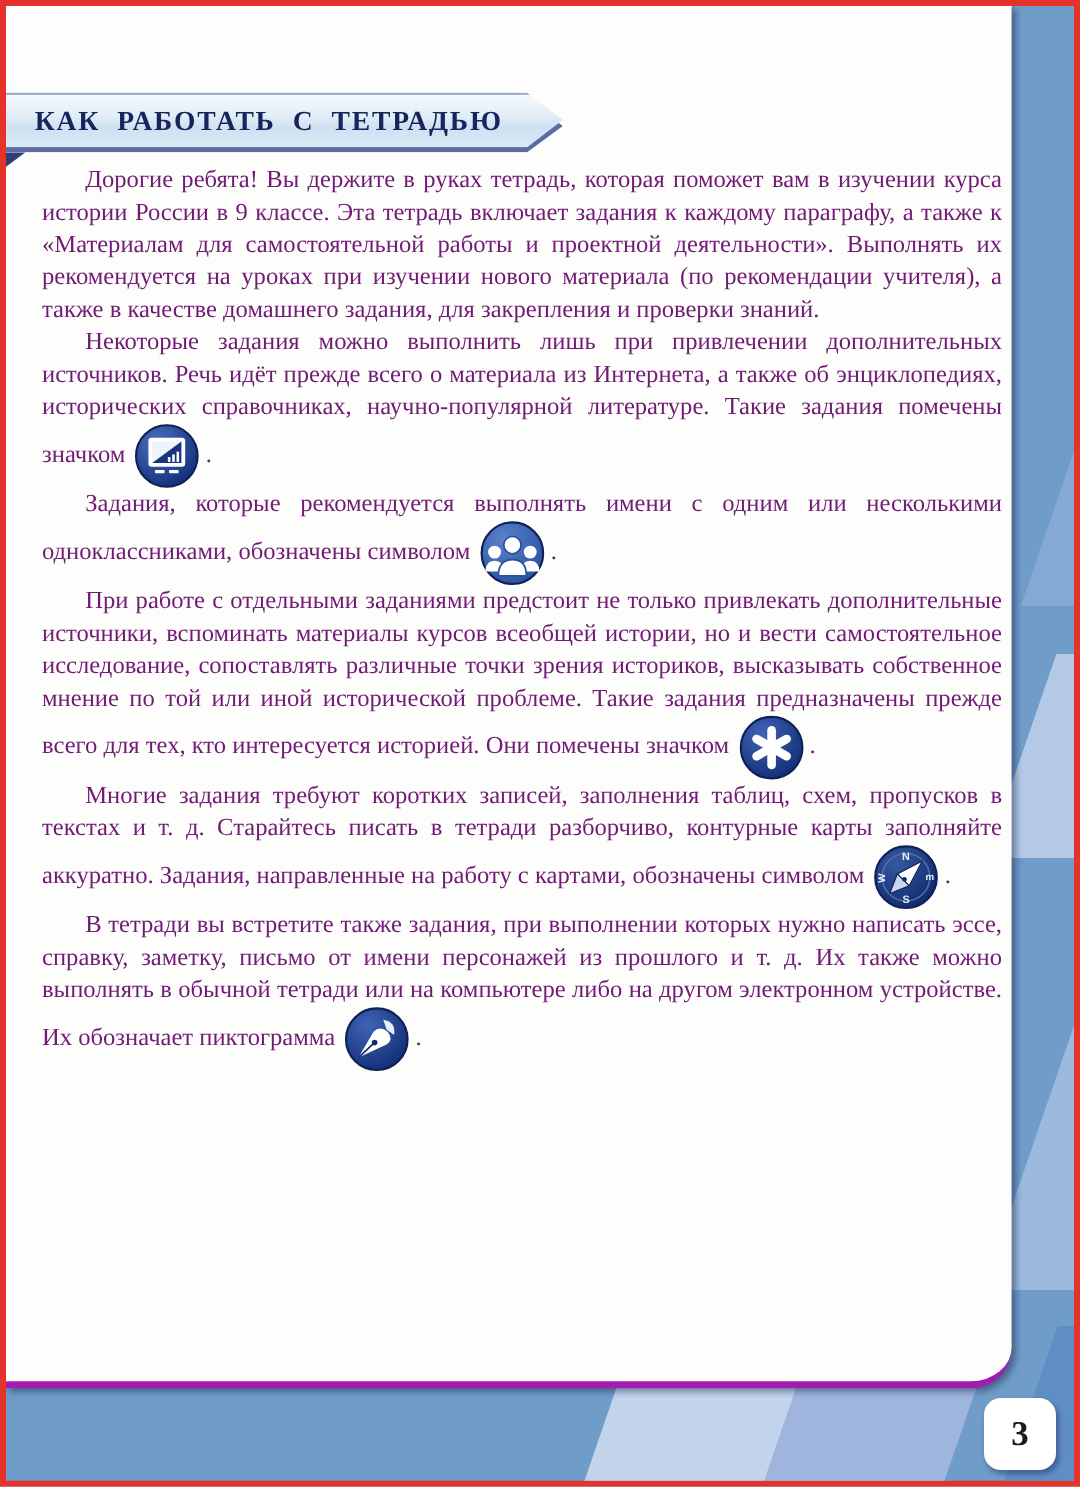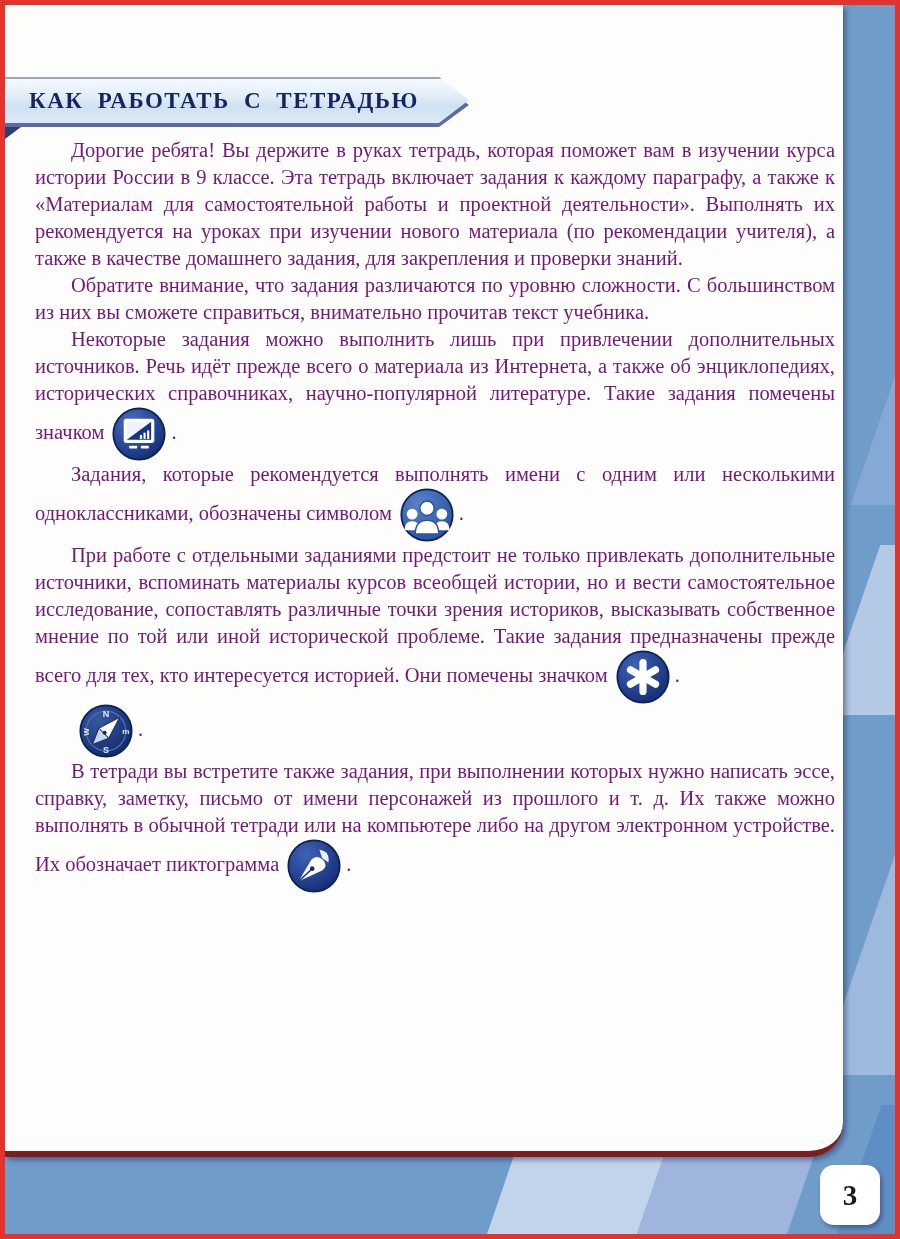--- a/index.html
+++ b/index.html
@@ -13,21 +13,21 @@
   .st-a { left:492px; top:1100px; width:150px; height:200px; background:#c2d3ec; }
   .st-b { left:642px; top:1100px; width:150px; height:200px; background:#9fb5de; }
   .st-c { left:842px; top:1100px; width:120px; height:200px; background:#5f8ec5; }
   .st-d { left:846px; top:540px;  width:120px; height:170px; background:#b3c9e6; }
   .st-e { left:852px; top:850px;  width:120px; height:220px; background:#9db9dd; }
   .st-f { left:880px; top:300px;  width:80px;  height:200px; background:#84a9d4; }
   
   .sheet {
     position:absolute; left:0; top:0; width:838px; height:1146px;
     background:#fdfdfb; border-radius:0 0 34px 0;
-    border-bottom:6px solid #7f1d1d;
+    border-bottom:6px solid #a21caf;
     box-shadow:3px 3px 5px rgba(25,30,70,.45);
   }
   
   .banner-wrap { position:absolute; left:0; top:72px; width:470px; height:50px; }
   .banner-shadow {
     position:absolute; left:0; top:6px; width:464px; height:44px; background:#5d6ba4;
     clip-path:polygon(0 0, calc(100% - 30px) 0, 100% 50%, calc(100% - 30px) 100%, 0 100%);
   }
   .banner {
     position:absolute; left:0; top:0; width:464px; height:44px;
@@ -84,21 +84,20 @@
       <div class="banner">
         <span class="banner-title">КАК РАБОТАТЬ С ТЕТРАДЬЮ</span>
       </div>
       <div class="banner-fold"></div>
     </div>
 
     <div class="content">
 
       <p class="para"><span>Дорогие ребята! Вы держите в руках тетрадь, которая поможет вам в изучении курса истории России в 9 классе. Эта тетрадь включает задания к каждому параграфу, а также к «Материалам для самостоятельной работы и проектной деятельности». Выполнять их рекомендуется на уроках при изучении нового материала (по рекомендации учителя), а также в качестве домашнего задания, для закрепления и проверки знаний.</span></p>
 
-      <p class="para"><span>Обратите внимание, что задания различаются по уровню сложности. С большинством из них вы сможете справиться, внимательно прочитав текст учебника.</span></p>
 
       <p class="para"><span>Некоторые задания можно выполнить лишь при привлечении дополнительных источников. Речь идёт прежде всего о материала из Интернета, а также об энциклопедиях, исторических справочниках, научно-популярной литературе. Такие задания помечены значком</span><span class="inline-icon"><svg viewBox="0 0 60 60">
         <defs>
                 <radialGradient id="gm" cx="35%" cy="28%" r="80%">
                   <stop offset="0%" stop-color="#4a6fc0"></stop>
                   <stop offset="100%" stop-color="#122c74"></stop>
                 </radialGradient>
               </defs>
         <circle cx="30" cy="30" r="28.5" fill="url(#gm)" stroke="#0d2158" stroke-width="2"></circle>
         <rect x="13" y="13" width="34" height="27" rx="3" fill="#ffffff"></rect>
@@ -138,21 +137,21 @@
         <g stroke="#ffffff" stroke-width="8" stroke-linecap="round">
           <line x1="30" y1="30" x2="30" y2="14"></line>
           <line x1="30" y1="30" x2="43.9" y2="22"></line>
           <line x1="30" y1="30" x2="43.9" y2="38"></line>
           <line x1="30" y1="30" x2="30" y2="46"></line>
           <line x1="30" y1="30" x2="16.1" y2="38"></line>
           <line x1="30" y1="30" x2="16.1" y2="22"></line>
         </g>
       </svg></span><span>.</span></p>
 
-      <p class="para"><span class="inline-icon"><svg viewBox="0 0 60 60">
+      <p class="para"><span>Многие задания требуют коротких записей, заполнения таблиц, схем, пропусков в текстах и т. д. Старайтесь писать в тетради разборчиво, контурные карты заполняйте аккуратно. Задания, направленные на работу с картами, обозначены символом</span><span class="inline-icon"><svg viewBox="0 0 60 60">
         <defs>
                 <radialGradient id="gc" cx="35%" cy="28%" r="80%">
                   <stop offset="0%" stop-color="#35589f"></stop>
                   <stop offset="100%" stop-color="#10296b"></stop>
                 </radialGradient>
               </defs>
         <circle cx="30" cy="30" r="28.5" fill="url(#gc)" stroke="#0d2158" stroke-width="2"></circle>
         <circle cx="30" cy="30" r="22" fill="none" stroke="#4e6cae" stroke-width="1.5"></circle>
         <text class="compass-letter" x="30" y="14" text-anchor="middle" font-size="10" fill="#e8eefb">N</text>
         <text class="compass-letter" x="30" y="54" text-anchor="middle" font-size="10" fill="#e8eefb">S</text>

